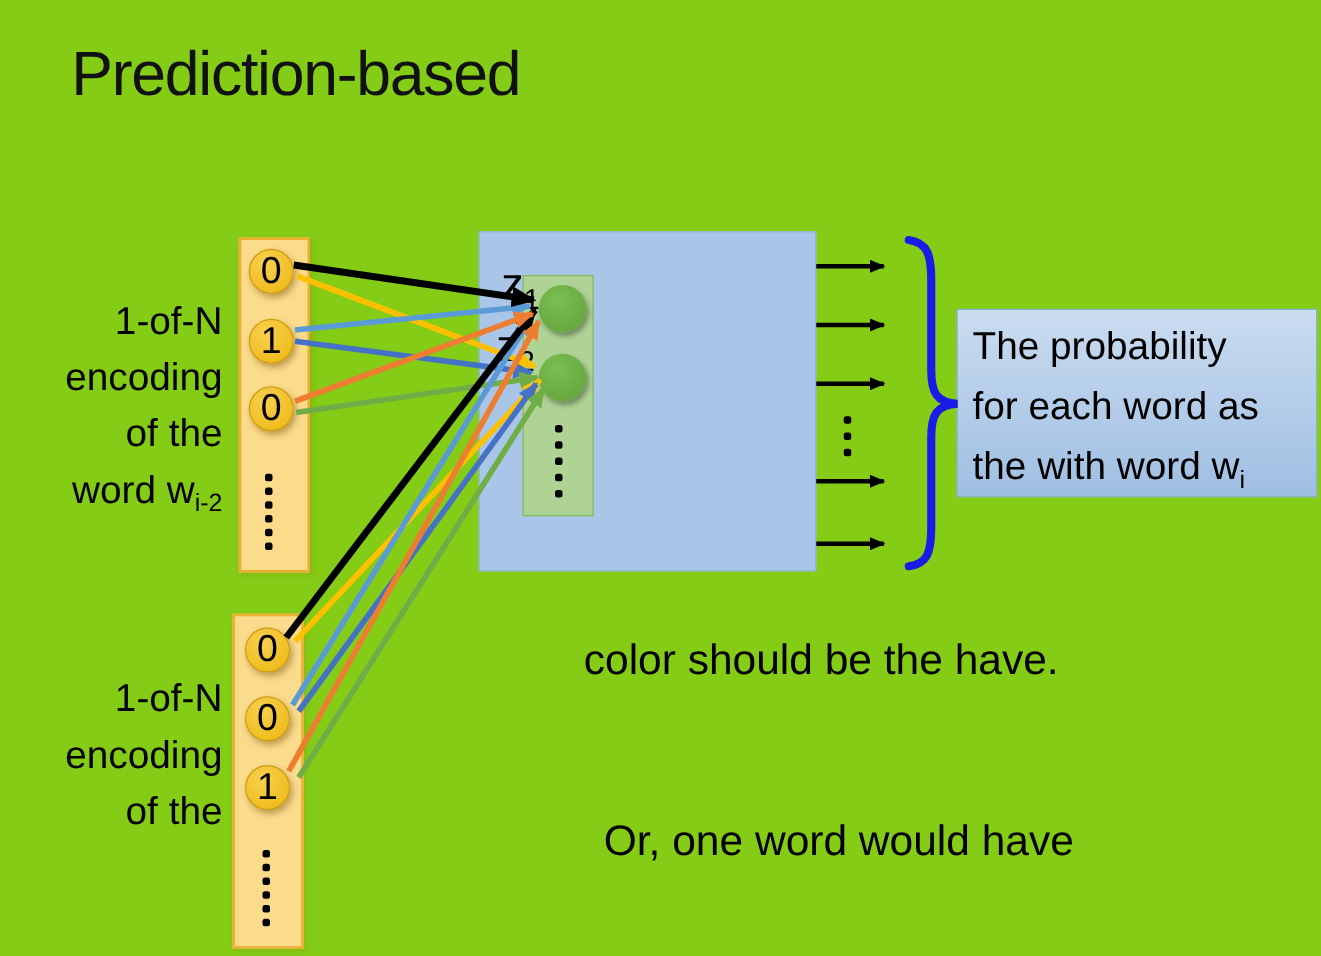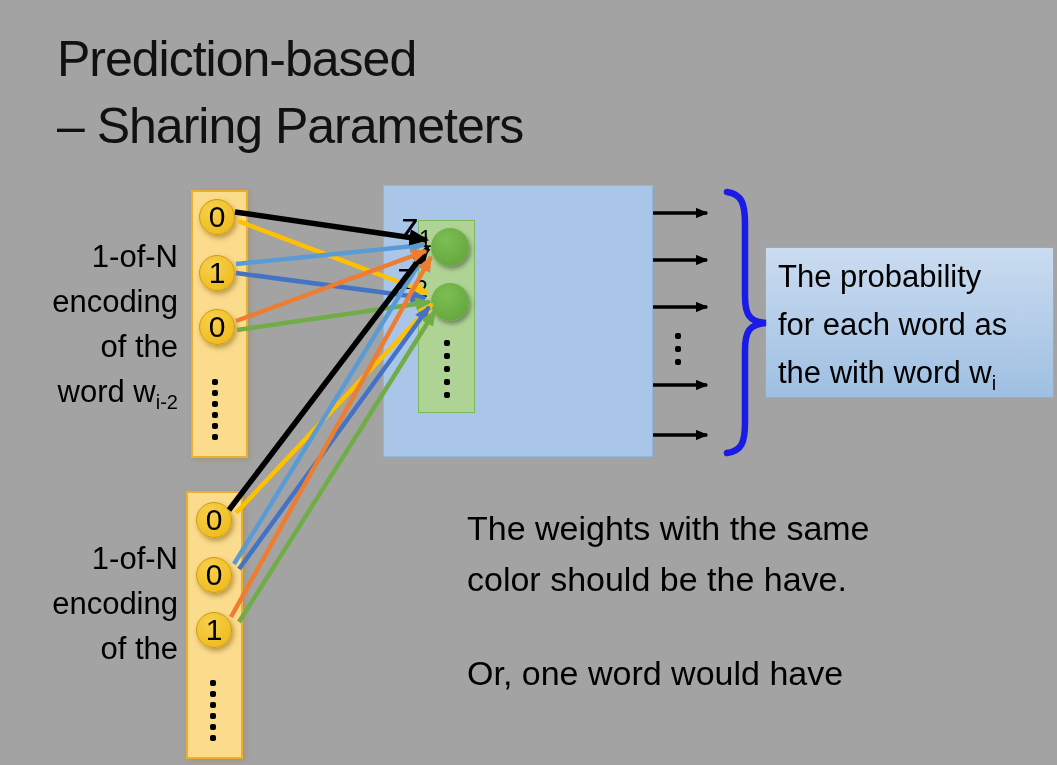--- a/index.html
+++ b/index.html
@@ -1,17 +1,17 @@
 <!DOCTYPE html>
 <html><head>
 <meta charset="utf-8">
 <style>
   html,body{margin:0;padding:0;background:#fff;}
   .slide{
-    position:relative;width:1057px;height:765px;background:#a3a3a3;
+    position:relative;width:1057px;height:765px;background:#84cc16;
     font-family:"Liberation Sans",sans-serif;color:#1a1a1a;overflow:hidden;
   }
   .abs{position:absolute;}
   
   .title{left:57px;top:26px;font-size:50px;font-weight:300;letter-spacing:-1px;
          line-height:67px;color:#111;white-space:nowrap;}
   
   .enc-label{width:172px;text-align:right;font-size:31px;line-height:45px;color:#000;}
   .enc-label sub{font-size:20px;}
   
@@ -49,21 +49,20 @@
   .note{left:467px;font-size:34px;line-height:51px;color:#000;white-space:nowrap;}
   svg.overlay{position:absolute;left:0;top:0;pointer-events:none;}
 </style>
 </head>
 <body>
 
 <div class="slide">
 
   <div class="abs title">
     <div>Prediction-based</div>
-    <div>– Sharing Parameters</div>
   </div>
 
   <div class="abs enc-label" style="left:6px;top:234px;">
     <div>1-of-N</div>
     <div>encoding</div>
     <div>of the</div>
     <div><span>word w</span><sub>i-2</sub></div>
   </div>
 
   <div class="abs enc-label" style="left:6px;top:536px;">
@@ -131,24 +130,23 @@
       <span></span>
   </div>
 
   <div class="abs probbox">
     <div>The probability</div>
     <div>for each word as</div>
     <div><span>the with word w</span><sub>i</sub></div>
   </div>
 
   <div class="abs note" style="top:503px;">
-    <div>The weights with the same</div>
     <div>color should be the have.</div>
   </div>
-  <div class="abs note" style="top:648px;">
+  <div class="abs note" style="top:648px;margin-left:16px;">
     <div>Or, one word would have</div>
   </div>
 
   <svg class="overlay" width="1057" height="765" viewBox="0 0 1057 765">
     <defs>
       <marker id="m-black" markerWidth="3.6" markerHeight="3" refX="3.2" refY="1.5" orient="auto" markerUnits="strokeWidth">
         <path d="M0,0 L3.6,1.5 L0,3 Z" fill="#000000"></path>
       </marker>
       <marker id="m-yellow" markerWidth="3.6" markerHeight="3" refX="3.2" refY="1.5" orient="auto" markerUnits="strokeWidth">
         <path d="M0,0 L3.6,1.5 L0,3 Z" fill="#FFC000"></path>

